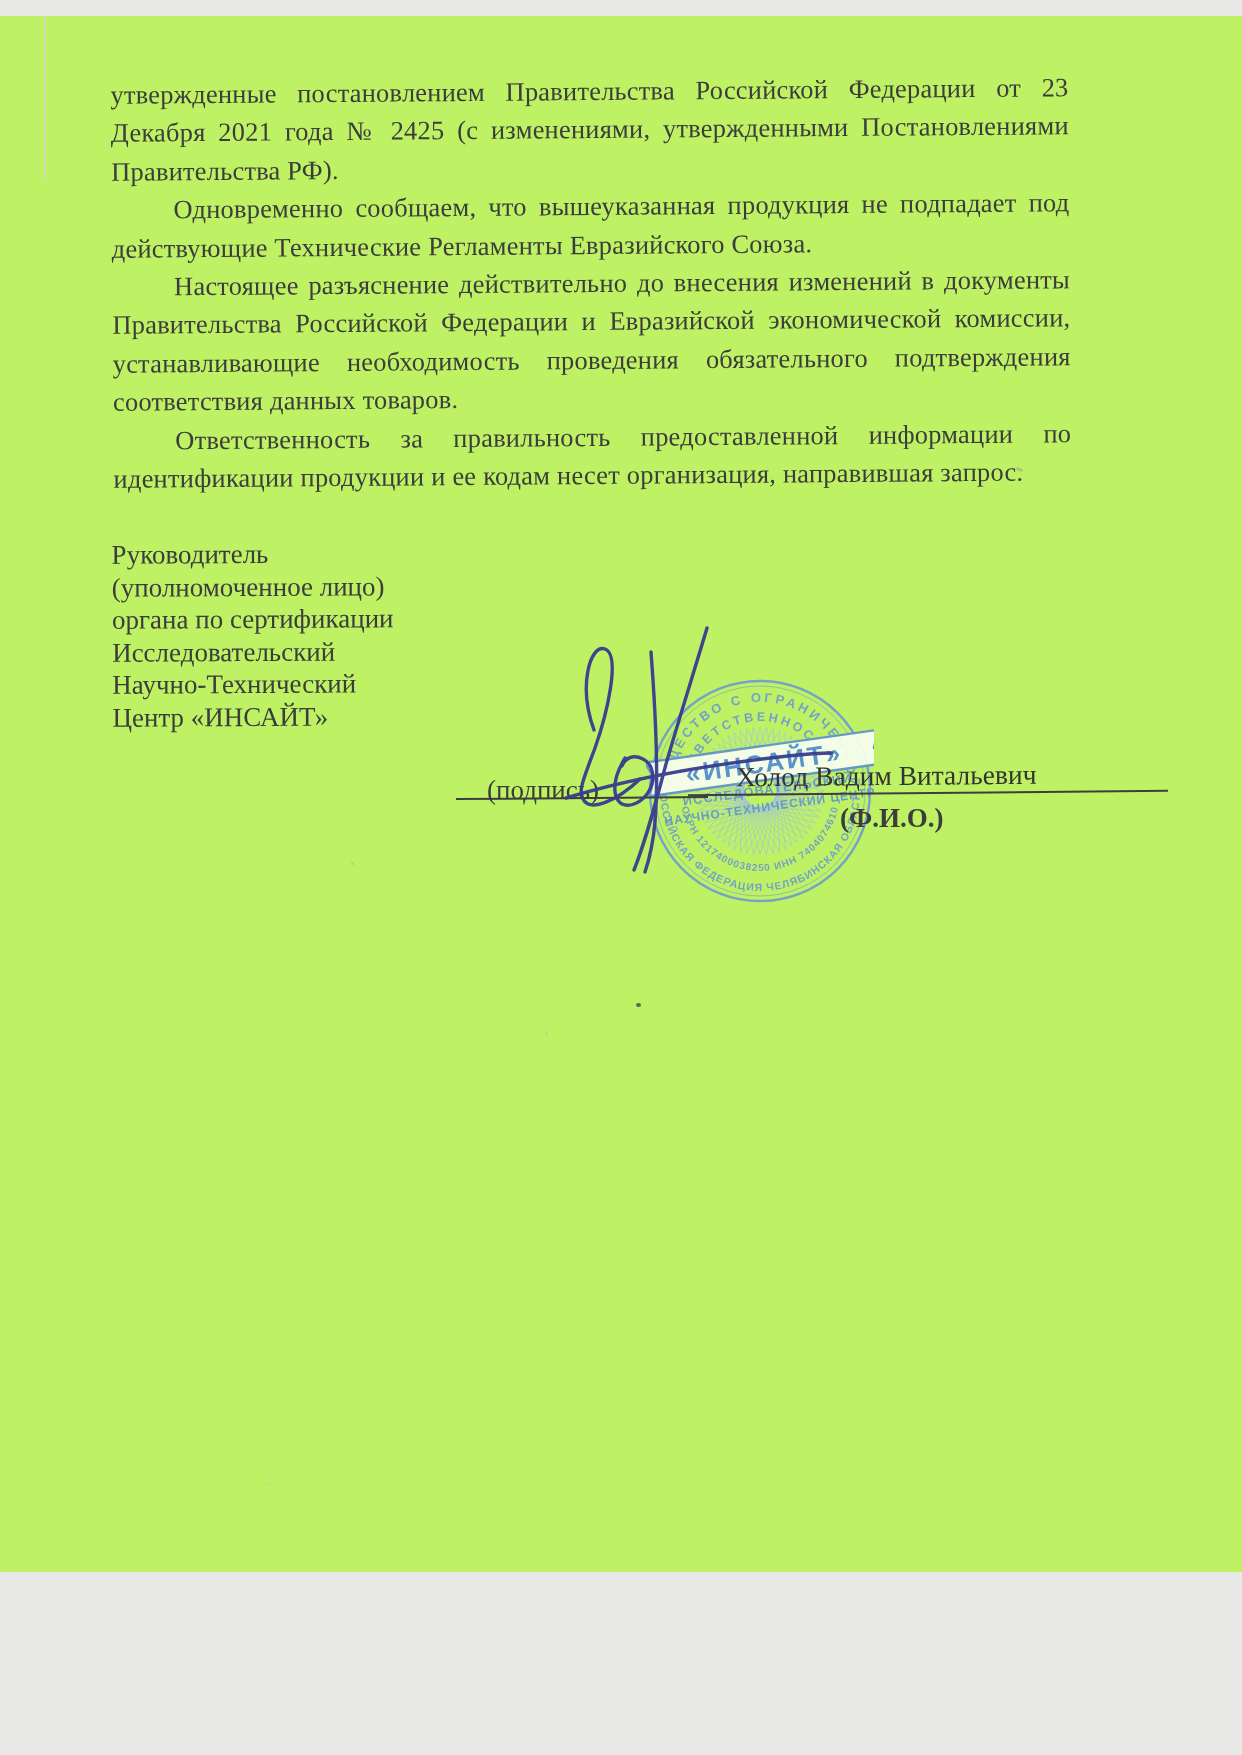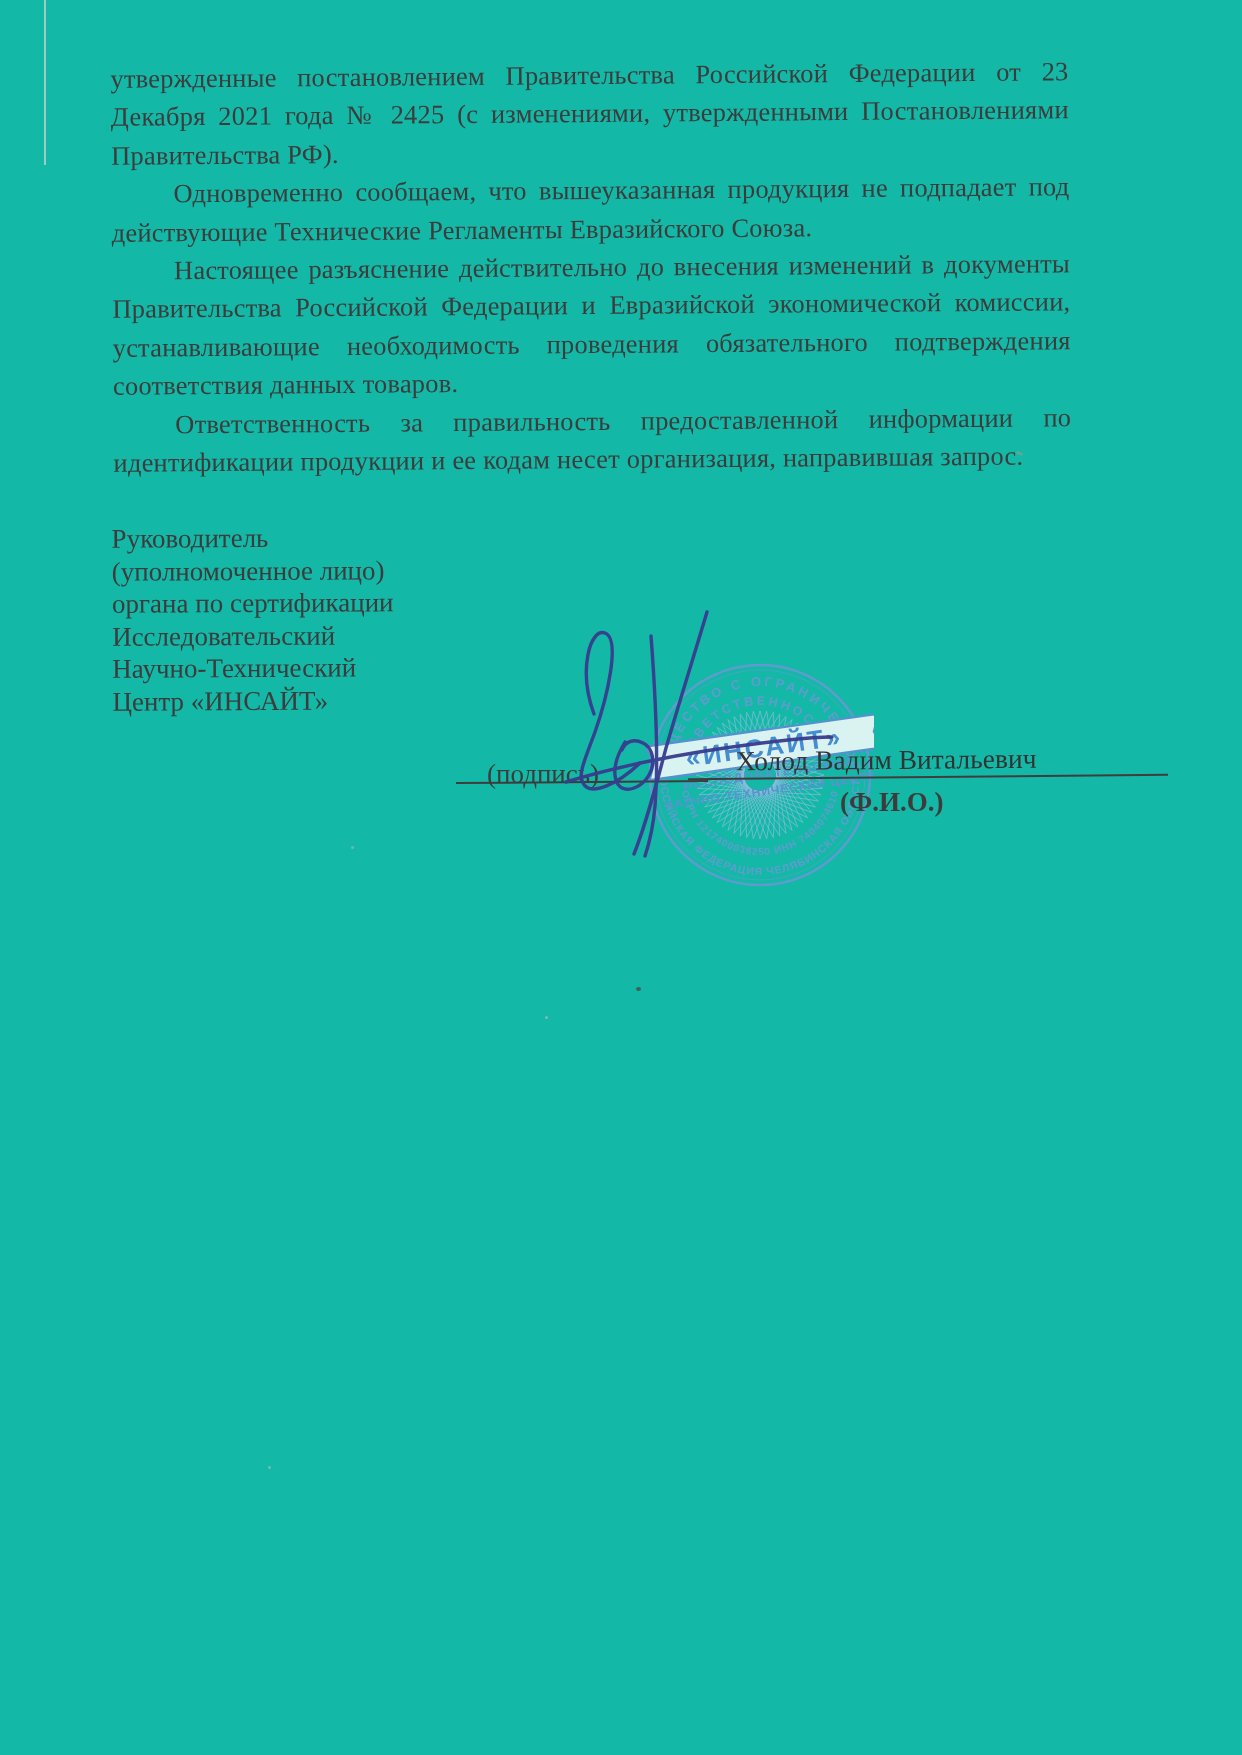--- a/index.html
+++ b/index.html
@@ -1,21 +1,21 @@
 <!DOCTYPE html>
 <html lang="ru"><head>
 <meta charset="utf-8">
 <style>
   html,body{margin:0;padding:0;}
   body{background:#e8e8e6;}
   .page{
     position:relative;
-    width:1242px;height:1755px;
-    margin:0 auto;
-    background:#14b8a6;
+    width:1242px;height:1556px;
+    margin:16px auto;
+    background:#bef264;
     overflow:hidden;
     font-family:"Liberation Serif","DejaVu Serif",serif;
     color:#3b3b3b;
   }
   .scan-edge{
     position:absolute;left:44px;top:0;width:2px;height:165px;
     background:#d6d6d1;opacity:.7;
   }
   .body-text{
     position:absolute;left:112px;top:56px;width:958px;

